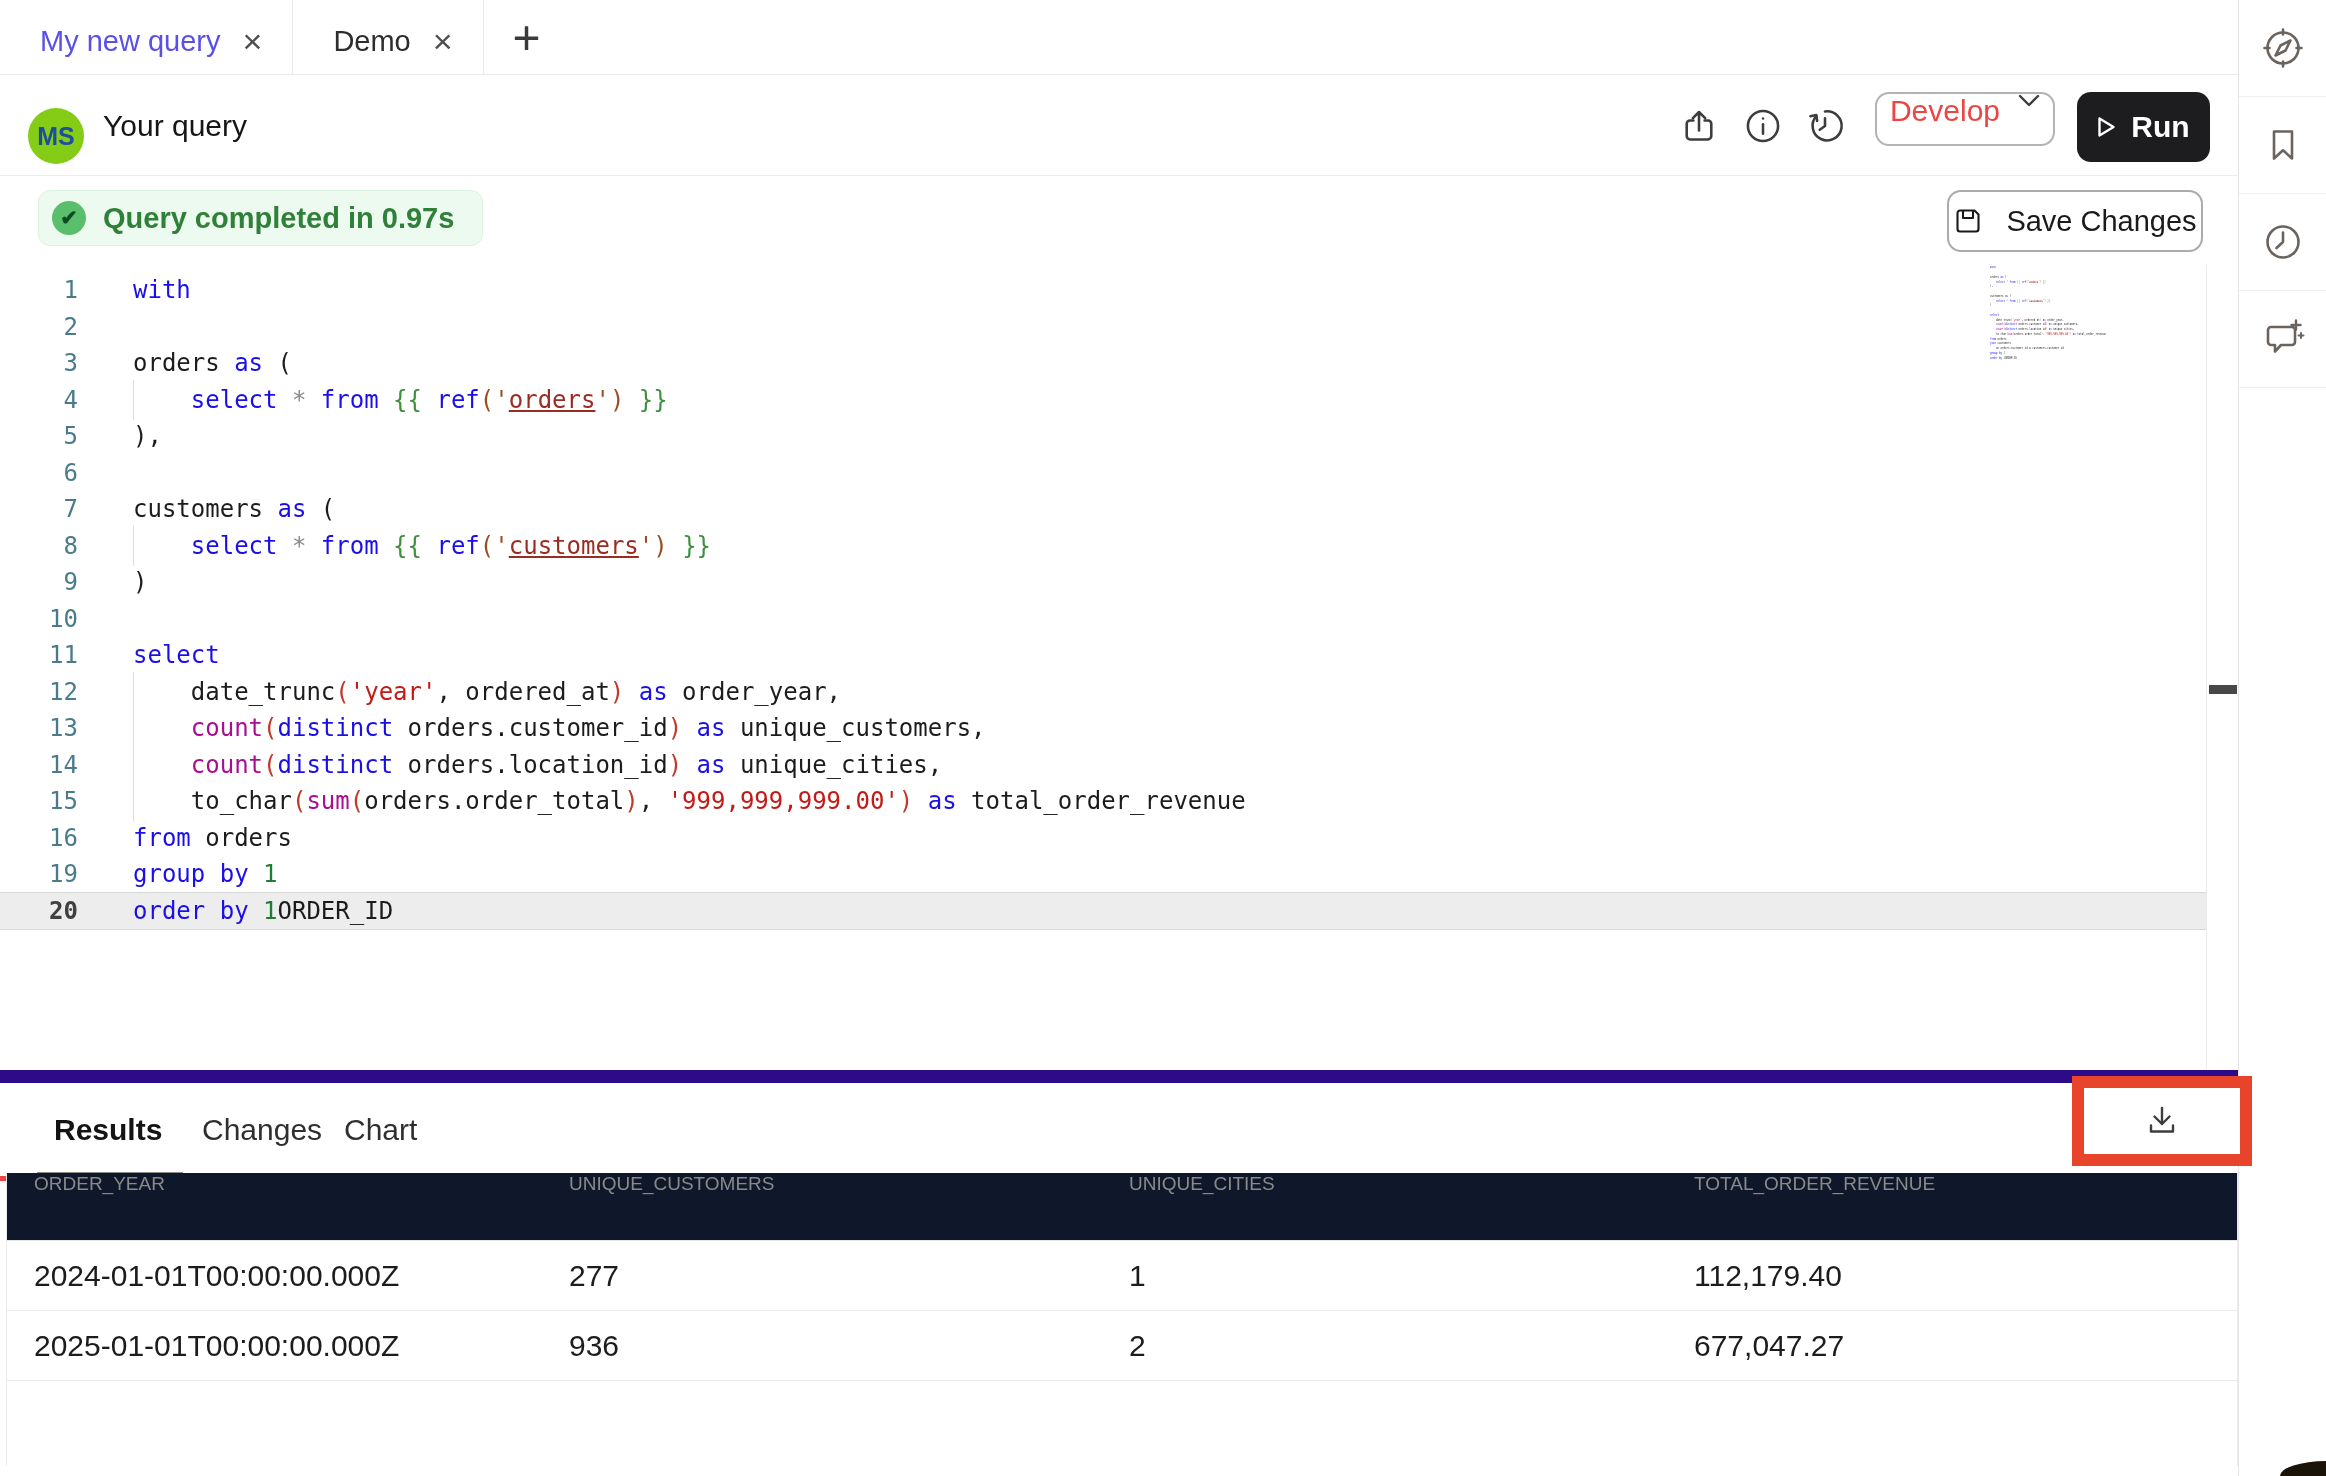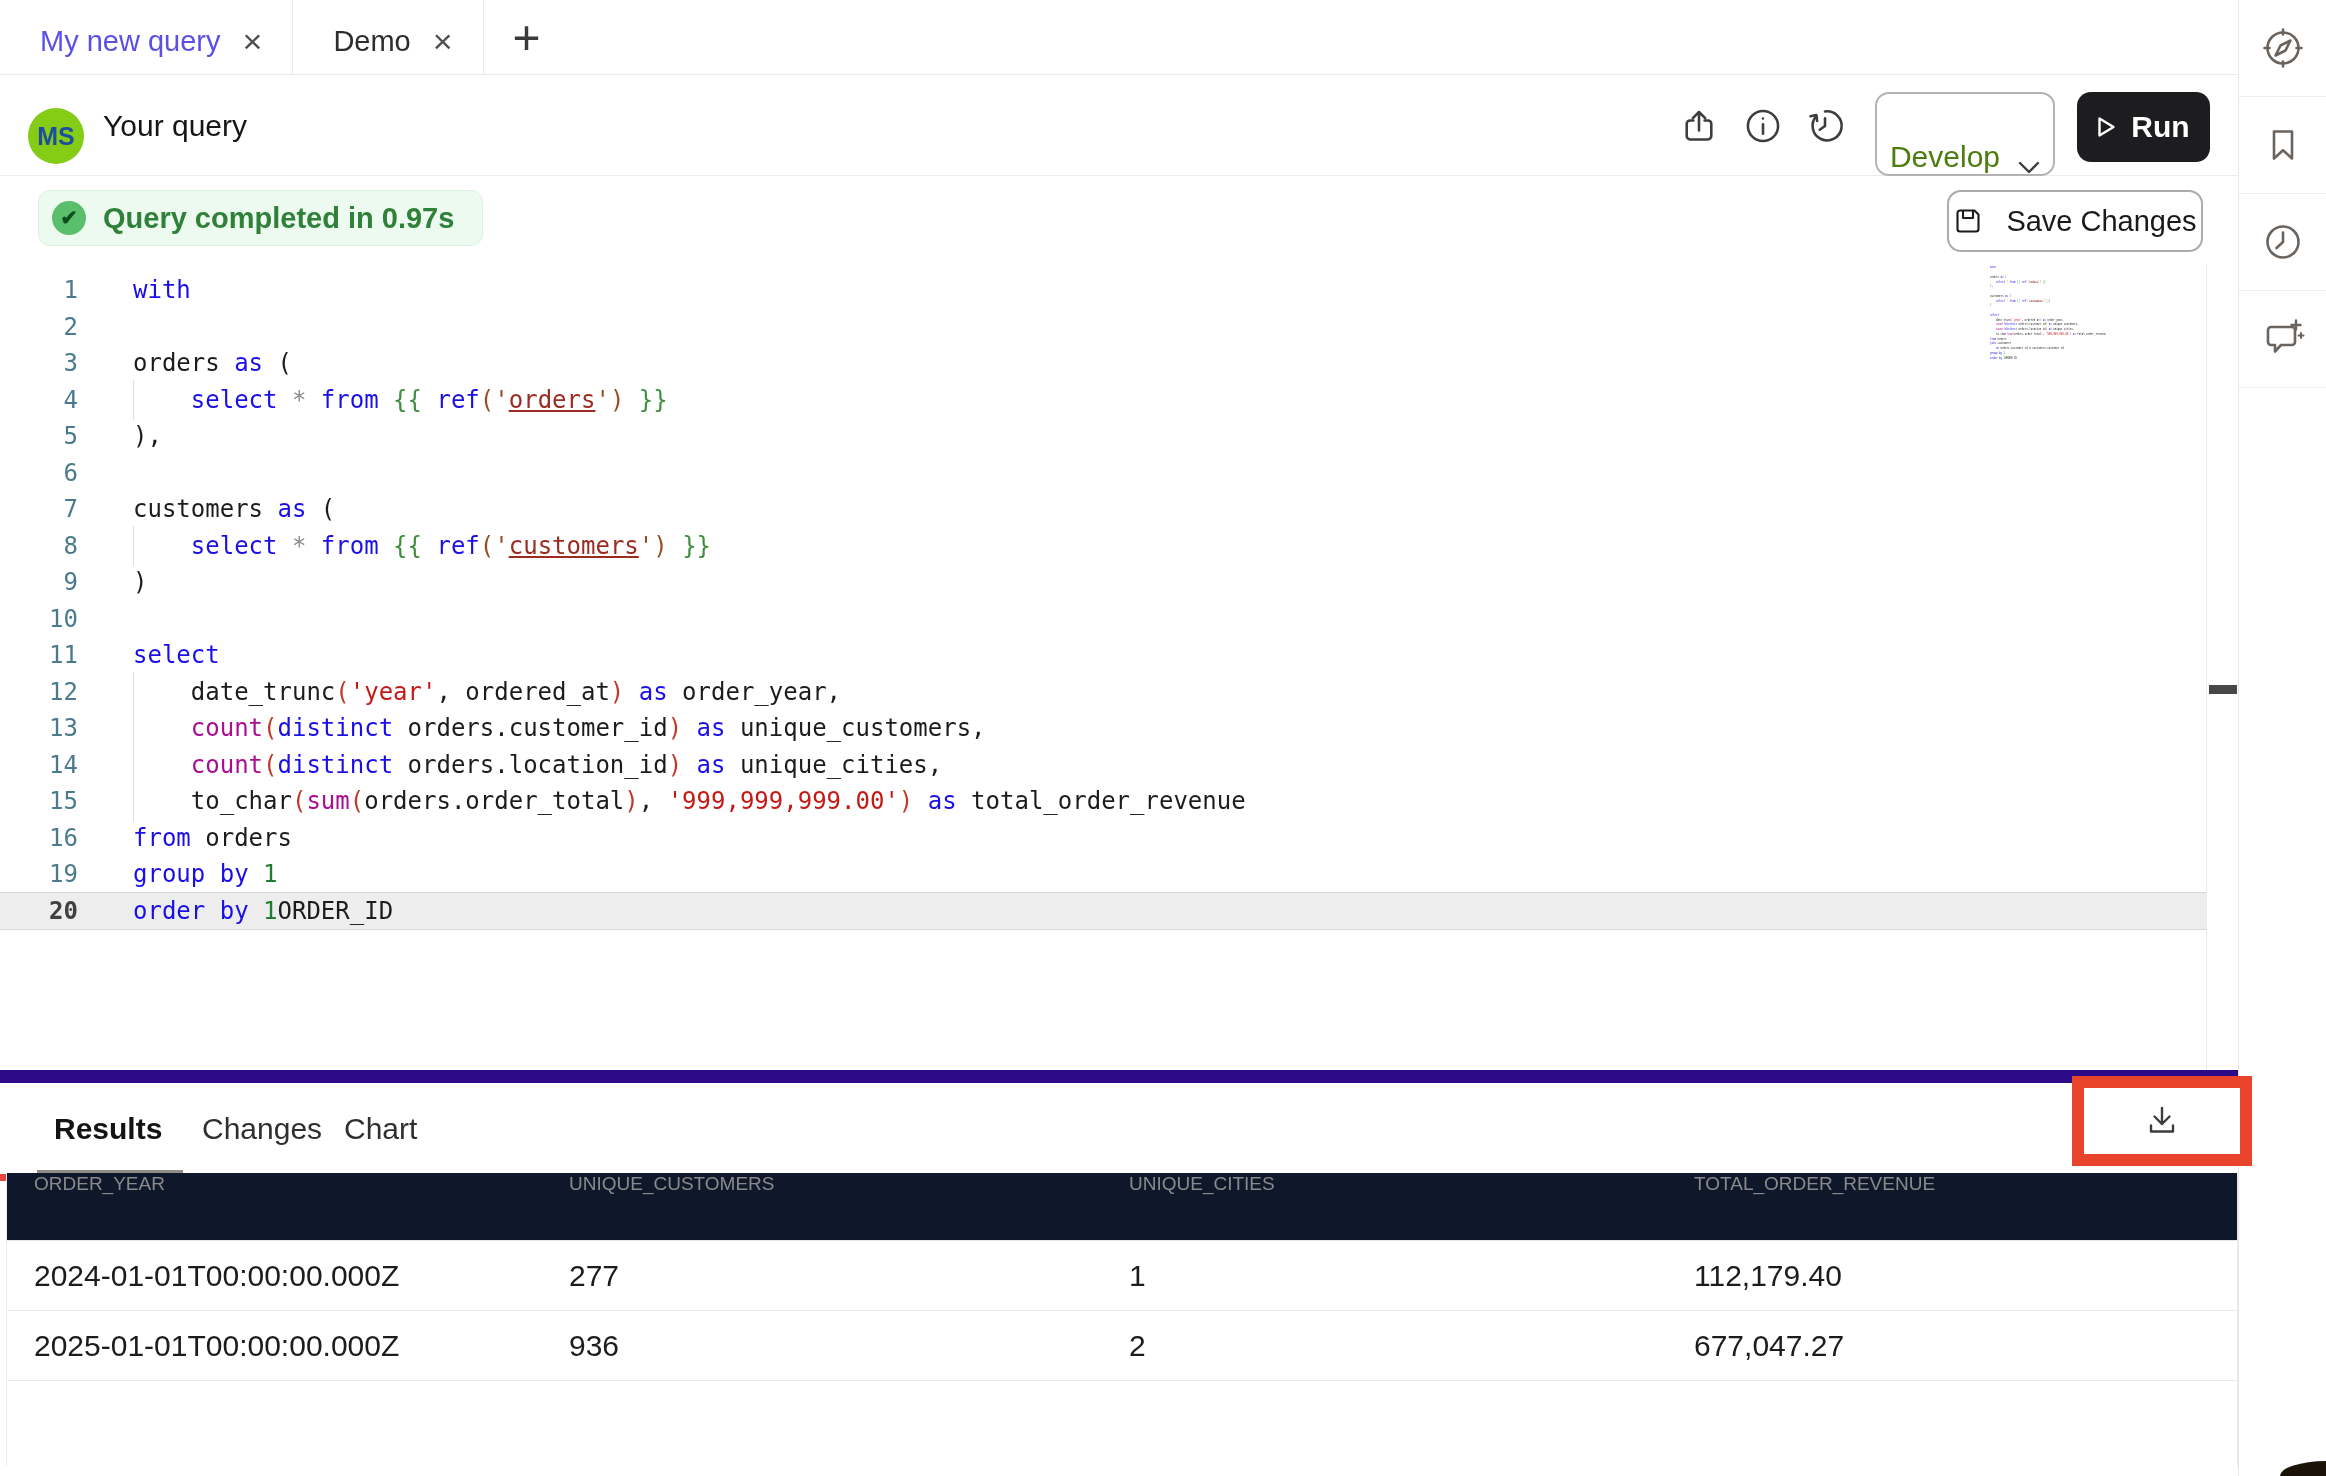--- a/index.html
+++ b/index.html
@@ -15,21 +15,21 @@
   .tab.active .tab-label{color:#5a50e6}
   .tab-close{font-size:34px;line-height:1;color:#4f4f4f;font-weight:300}
   .tab-add{width:86px;display:flex;align-items:center;justify-content:center;font-size:48px;font-weight:300;color:#3a3a3a}
 
   
   .toolbar{position:absolute;top:76px;left:0;width:100%;height:100px;border-bottom:1px solid #ececec;background:#fff}
   .avatar{position:absolute;left:28px;top:32px;width:56px;height:56px;border-radius:50%;background:#84cc16;color:#1d4e9e;font-weight:700;font-size:25px;display:flex;align-items:center;justify-content:center}
   .q-title{position:absolute;left:103px;top:50px;transform:translateY(-50%);font-size:30px;color:#161616}
   .tb-icon{position:absolute;top:31px;width:38px;height:38px}
   .icon-share{left:1680px}.icon-info{left:1744px}.icon-history{left:1806px}
-  .btn-develop{position:absolute;left:1875px;top:16px;width:180px;height:84px;border:2px solid #b3b3b3;border-radius:14px;background:#fff;display:flex;align-items:flex-end;justify-content:center;gap:18px;font-size:30px;color:#4d7c0f}
+  .btn-develop{position:absolute;left:1875px;top:16px;width:180px;height:54px;border:2px solid #b3b3b3;border-radius:14px;background:#fff;display:flex;align-items:flex-start;justify-content:center;gap:18px;font-size:30px;color:#ef4444}
   .btn-run{position:absolute;left:2077px;top:16px;width:133px;height:70px;background:#1d1d1f;border-radius:14px;color:#fff;display:flex;align-items:center;justify-content:center;gap:15px;font-size:30px;font-weight:600}
 
   
   .editor{position:absolute;top:177px;left:0;width:100%;height:893px;background:#fff}
   .badge{position:absolute;left:38px;top:13px;height:56px;padding:0 28px 0 13px;background:#edfaef;border:1px solid #dcf2e0;border-radius:12px;display:flex;align-items:center;gap:17px;font-size:29px;font-weight:600;color:#2f8038}
   .badge-check{width:34px;height:34px;border-radius:50%;background:#5abf6c;color:#0e4d20;display:flex;align-items:center;justify-content:center;font-size:21px;font-weight:700}
   .btn-save{position:absolute;left:1947px;top:13px;width:256px;height:62px;border:2px solid #ababab;border-radius:14px;background:#fff;display:flex;align-items:center;justify-content:center;gap:23px;font-size:29px;color:#1a1a1a}
 
   .code-block{position:absolute;top:95px;left:0;right:32px;font-family:"DejaVu Sans Mono",monospace;font-size:24px;line-height:36.5px}
   .code-row{display:flex;position:relative}
@@ -53,21 +53,21 @@
   .minimap{position:absolute;left:1990px;top:88px;width:120px;height:104px;overflow:hidden}
   .minimap-inner{font-family:"DejaVu Sans Mono",monospace;font-size:10px;line-height:19px;white-space:pre;transform:scale(0.25);transform-origin:0 0;width:1900px}
 
   .scroll-gutter{position:absolute;left:2206px;top:88px;bottom:0;width:32px;border-left:1px solid #ebebeb}
   .scroll-handle{position:absolute;left:2px;top:420px;width:28px;height:9px;background:#474747}
 
   .divider-purple{position:absolute;top:1070px;left:0;width:2238px;height:13px;background:#2d0a87}
 
   
   .results{position:absolute;top:1083px;left:0;width:2238px;height:393px;background:#fff}
-  .rtabs{position:absolute;top:0;left:0;width:100%;height:98px;border-bottom:7px solid #ef4444}
+  .rtabs{position:absolute;top:0;left:0;width:100%;height:98px;border-bottom:5px solid #ef4444}
   .rtab{position:absolute;top:0;height:100%;display:flex;align-items:center;font-size:30px;color:#2f2f2f}
   .rtab.active{font-weight:700;color:#141414}
   .rtab.active::after{content:"";position:absolute;left:-17px;right:-21px;bottom:-1px;height:5px;background:#8d8d86}
 
   .table-wrap{position:absolute;top:90px;left:6px;right:0;height:293px;border-left:1px solid #ebebeb;border-right:1px solid #ebebeb}
   .thead{display:flex;height:68px;align-items:flex-start;background:#0f172a;border-bottom:1px solid #e6e6e6;color:#8a8a8a;font-size:19px}
   .trow{display:flex;height:70px;align-items:center;border-bottom:1px solid #eaeaea;font-size:30px;color:#1c1c1c;background:#fff}
   .c0{width:562px;padding-left:27px}
   .c1{width:560px}
   .c2{width:565px}

